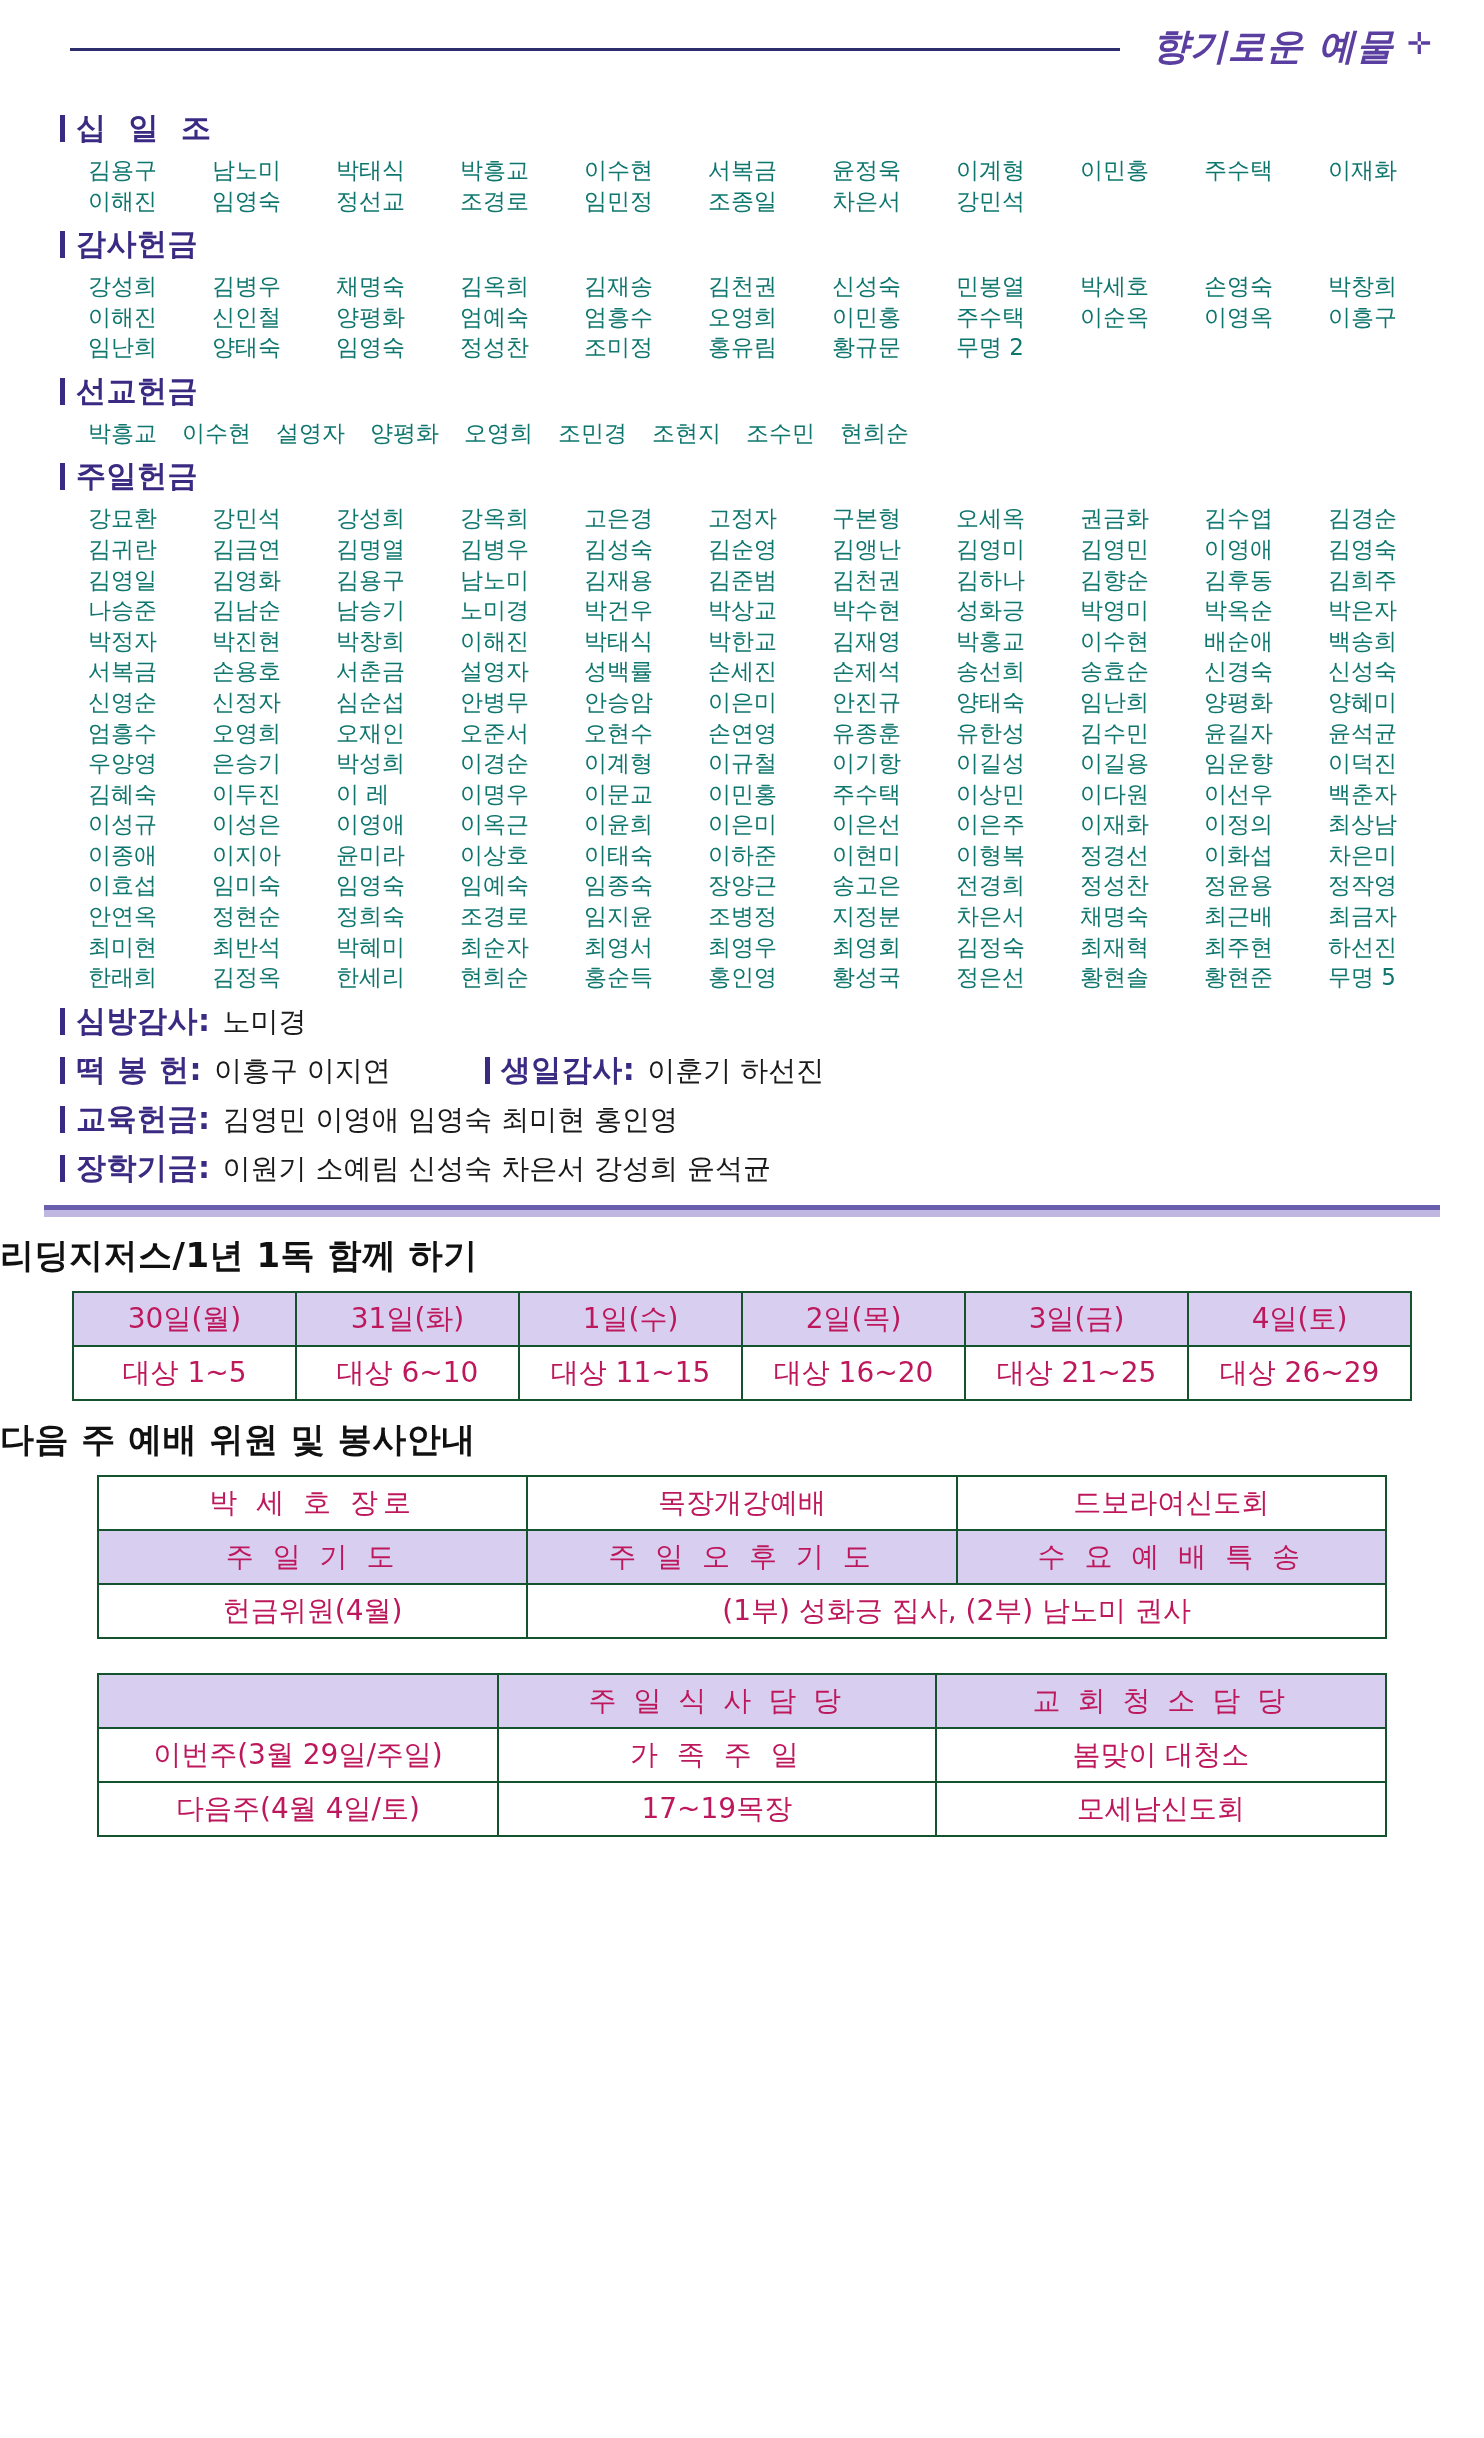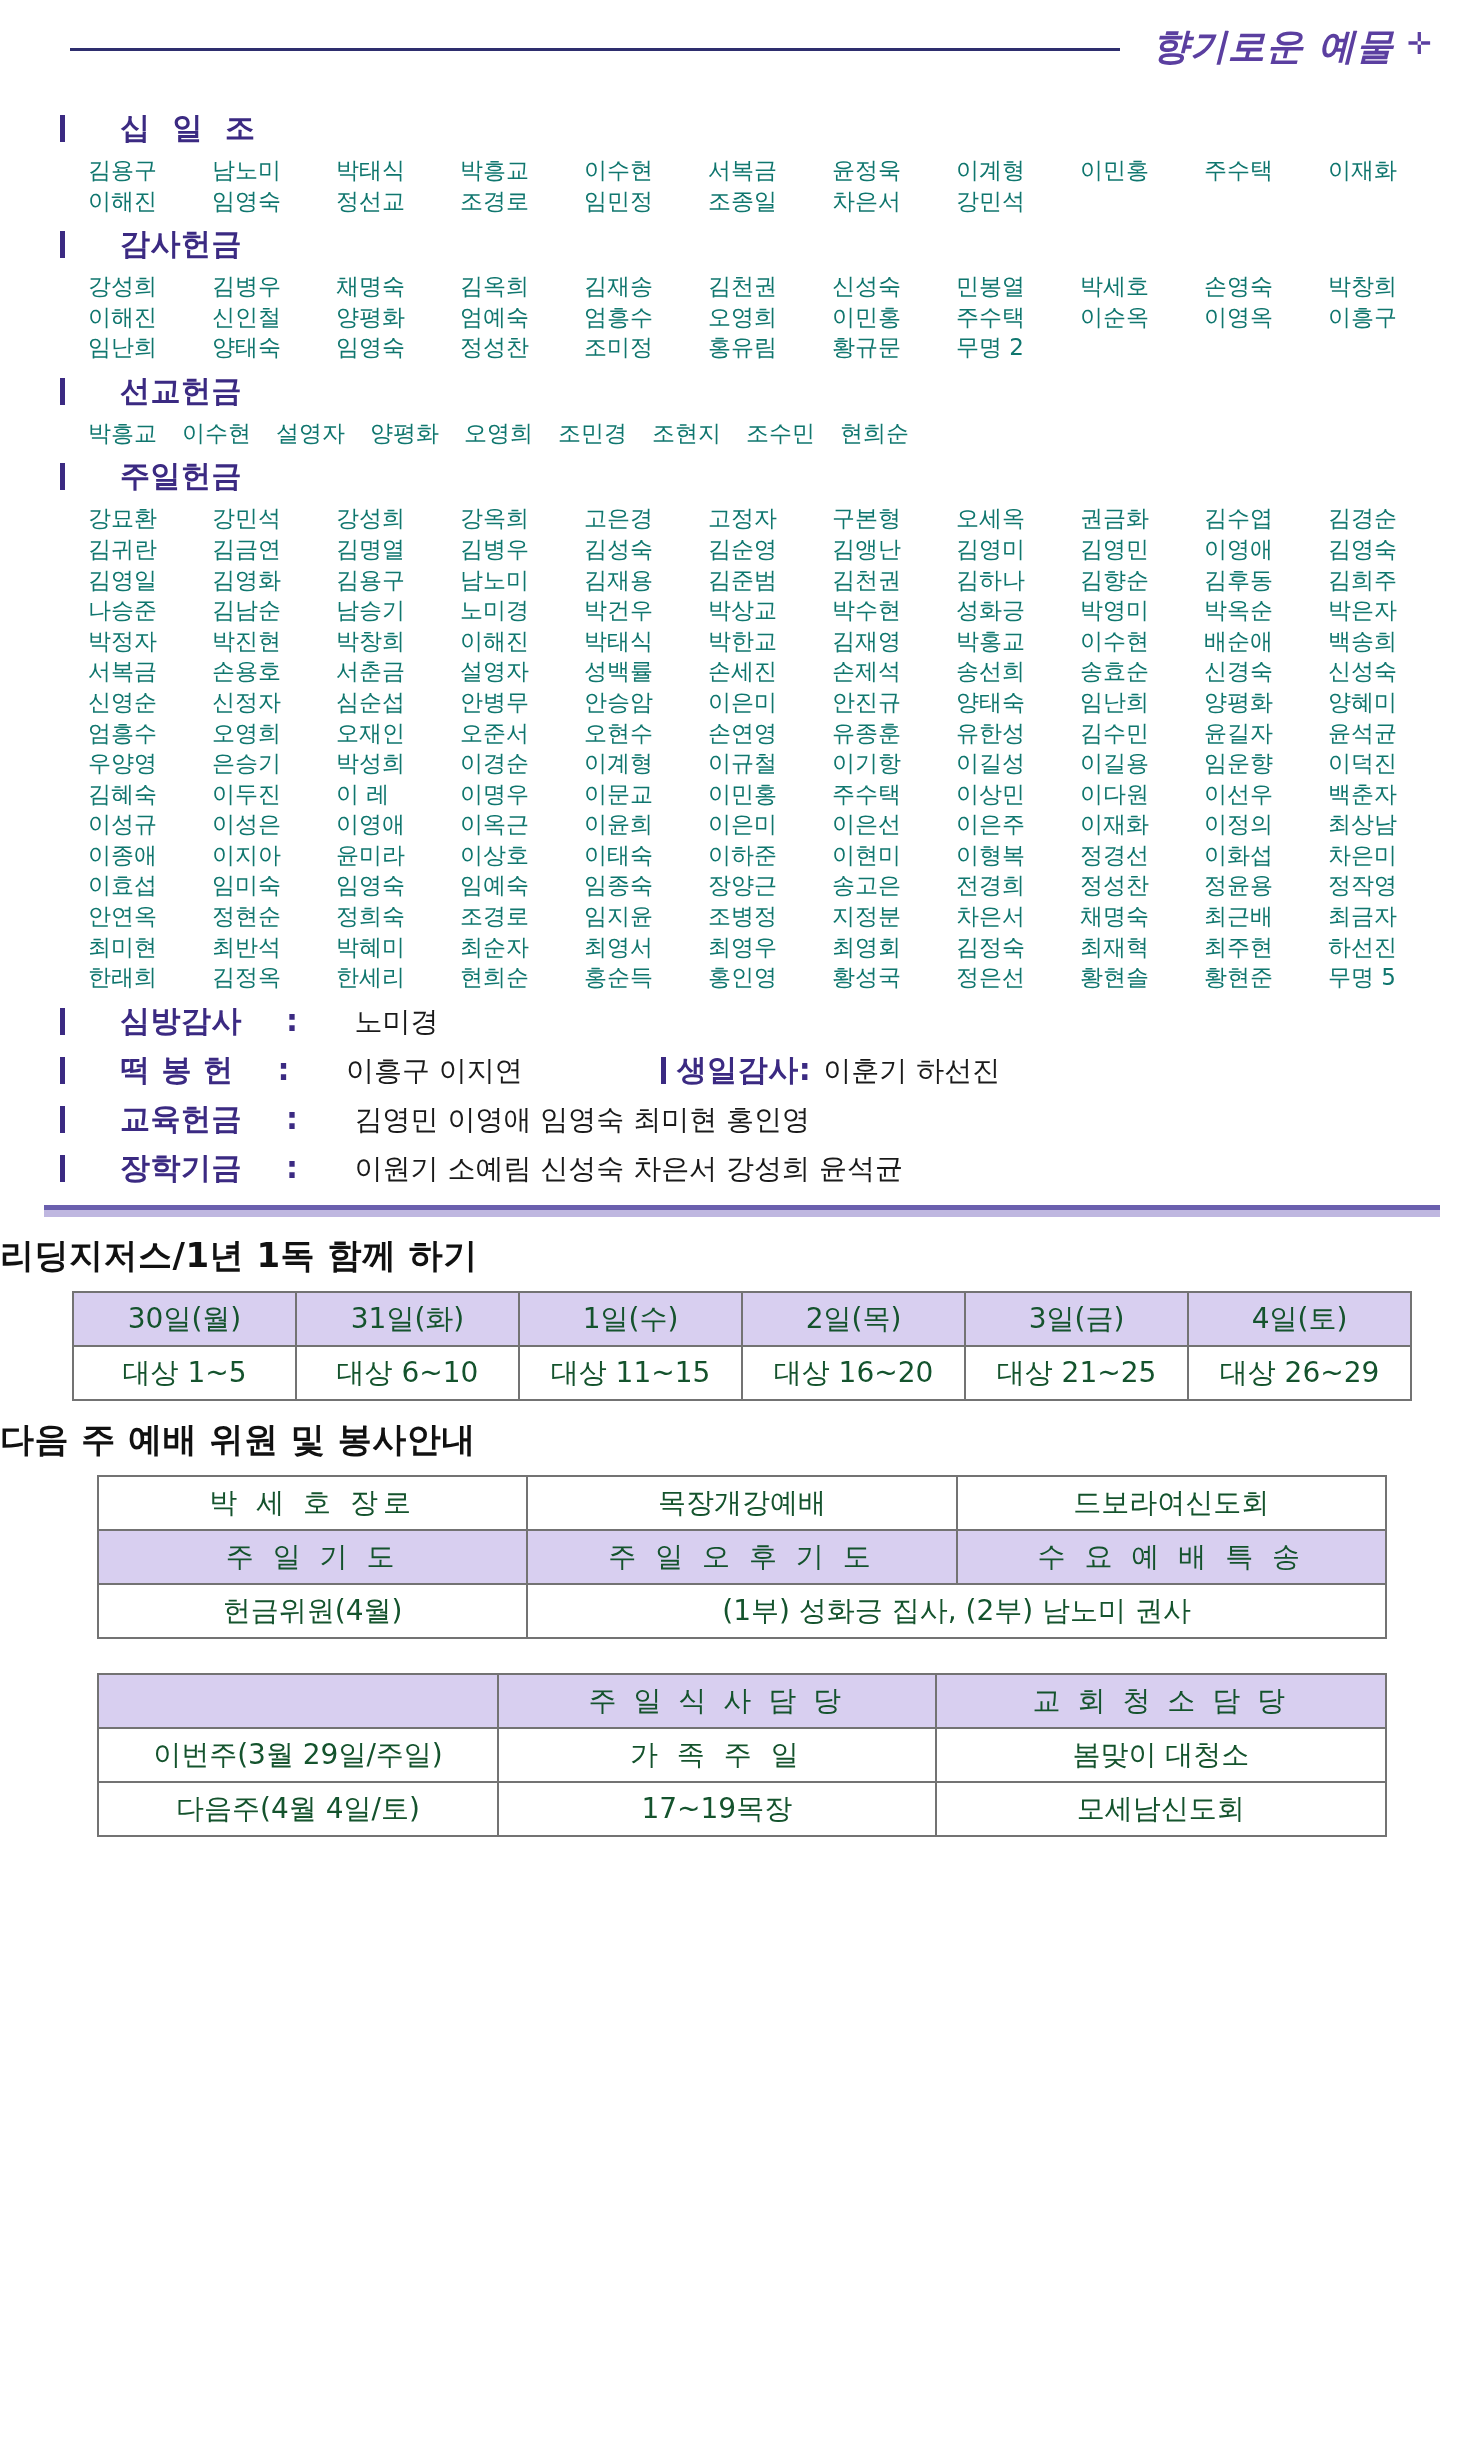--- a/index.html
+++ b/index.html
@@ -64,21 +64,20 @@
     margin-bottom: 4px;
   }
   .sec-head {
     display: flex;
     align-items: baseline;
     font-size: 30px;
     font-weight: bold;
     color: #3b2a82;
     margin: 8px 0 6px 0;
     letter-spacing: 0.5px;
-    gap: 44px;
   }
   .bar {
     display: inline-block;
     width: 5px;
     height: 27px;
     background: #3b2a82;
     margin-right: 11px;
     position: relative;
     top: 4px;
     flex: none;
@@ -133,24 +132,24 @@
     color: #111;
     margin: 16px 0 12px 0;
     letter-spacing: 0.5px;
   }
   table.grid {
     border-collapse: collapse;
     margin: 0 auto;
     table-layout: fixed;
   }
   table.grid td, table.grid th {
-    border: 2px solid #737373;
+    border: 2px solid #14532d;
     text-align: center;
     font-size: 28px;
-    color: #14532d;
+    color: #be185d;
     padding: 7px 4px;
     font-weight: normal;
   }
   table.grid th {
     background: #d8cff0;
     font-weight: normal;
   }
   .reading-table { width: 1340px; }
   .reading-table th, .reading-table td { font-size: 29px; }
 

